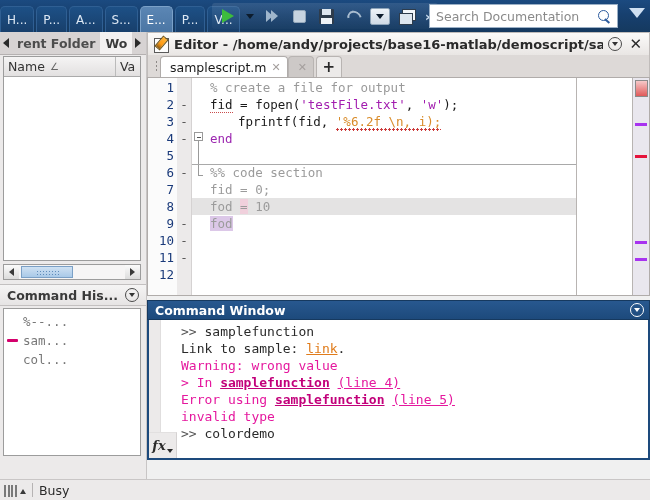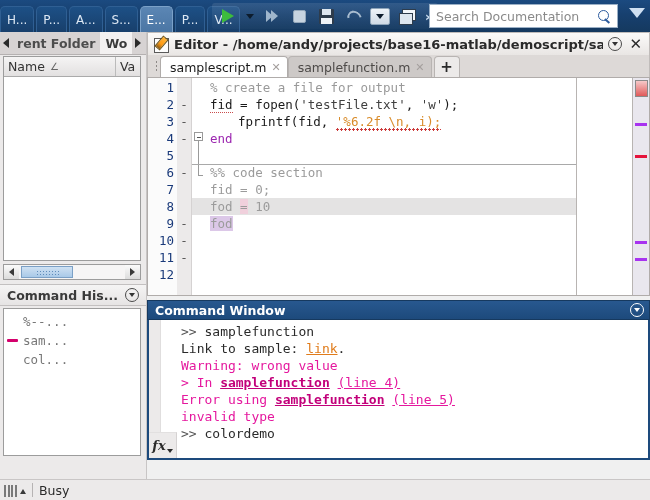--- a/index.html
+++ b/index.html
@@ -243,21 +243,21 @@
     font-family: "DejaVu Sans Mono", monospace; font-size: 12.5px;
     overflow: hidden;
   }
   .cline { height: 17px; line-height: 17px; white-space: pre; padding-left: 4px; position: relative; }
   .cline.current { background: #e4e3e3; }
   .cline.section-top { box-shadow: inset 0 1px 0 #a9a9a9; }
 
   .tok-comment { color: #9a9a9a; }
   .tok-syscmd  { color: #8b3bd4; }
   .tok-kw      { color: #9c27b0; }
-  .tok-str     { color: #404040; }
+  .tok-str     { color: #a21caf; }
   .tok-plain   { color: #1a1a1a; }
   .tok-dim     { color: #9b9b9b; }
   .tok-var-ul  { color: #1a1a1a; border-bottom: 1.5px dotted #c94c4c; }
   .sel-var     { background: #dcc8e8; }
   .sel-eq      { background: #f0d0dc; }
   .squiggle    {
     color: #d98c2b;
     border-bottom: 2px solid transparent;
     background-image: radial-gradient(circle at 1.5px 1.5px, #cc3b3b 1.1px, transparent 1.3px);
     background-size: 4px 3px; background-repeat: repeat-x; background-position: 0 100%;
@@ -483,21 +483,20 @@
       <span class="xbtn">✕</span>
     </div>
 
     <div class="ed-tabs">
       <span class="dotgrip"></span>
       <div class="etab active">
         <span>samplescript.m</span>
         <span class="closex">✕</span>
       </div>
       <div class="etab">
-        <span>samplefunction.m</span>
         <span class="closex">✕</span>
       </div>
       <div class="etab-plus">+</div>
     </div>
 
     <div class="ed-body">
       <div class="gutter-num" id="gutter-num">
           <div>1</div>
           <div>2</div>
           <div>3</div>

